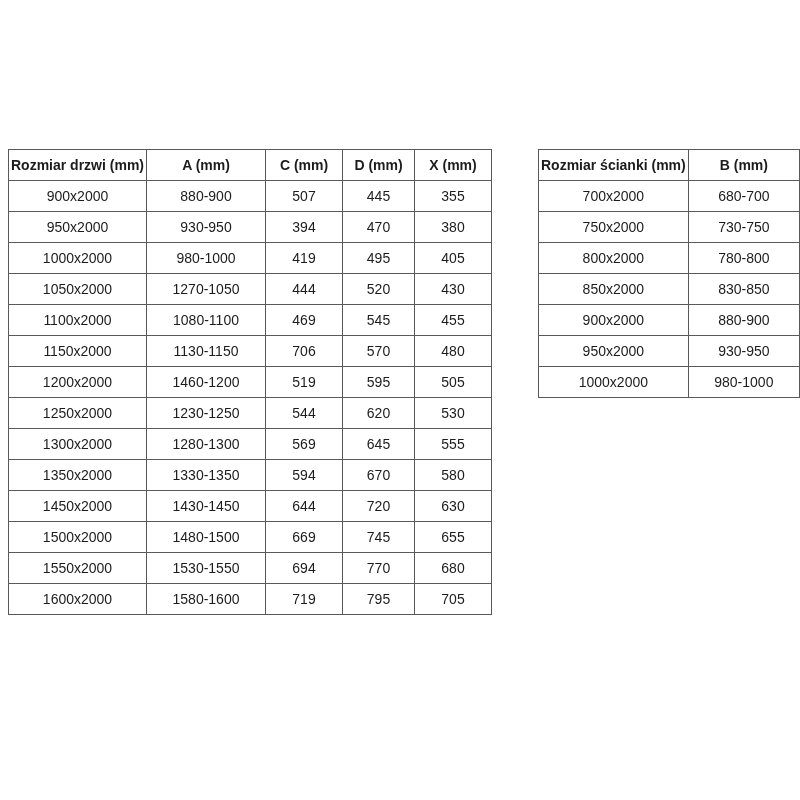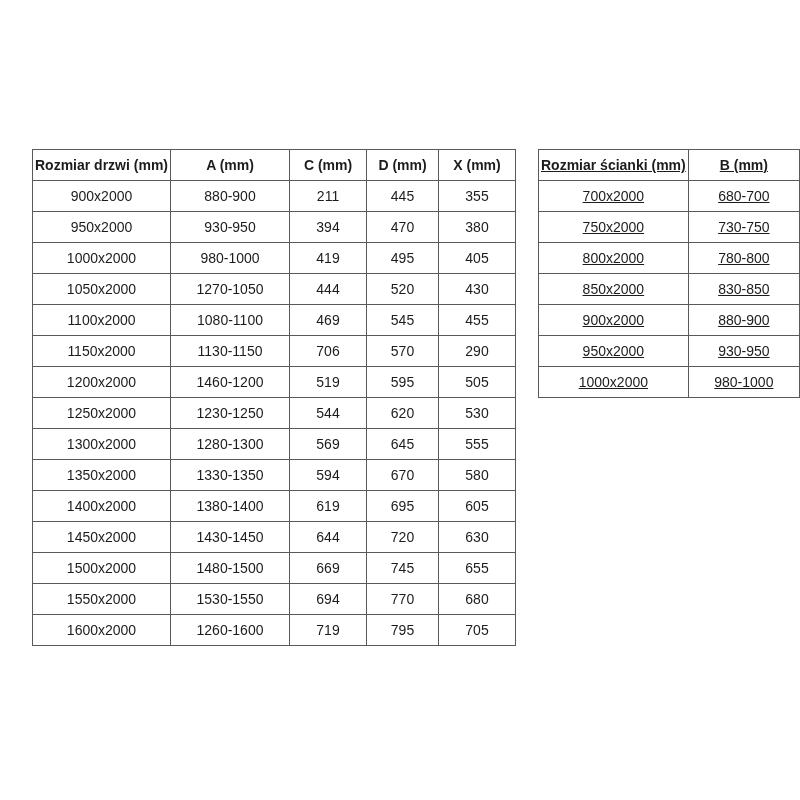--- a/index.html
+++ b/index.html
@@ -35,26 +35,24 @@
     white-space: nowrap;
     overflow: hidden;
     font-weight: 400;
   }
   table.tbl th {
     font-weight: 700;
   }
   #doors-table {
     left: 8px;
     top: 149px;
-    margin-left: 24px;
   }
   #walls-table {
     left: 538px;
     top: 149px;
-    text-decoration: underline;
   }
 </style>
 </head>
 <body style="--border: #595959; --text: #1c1c1c; --bg: #ffffff;">
 
 <div class="page">
 
   <table class="tbl" id="doors-table">
     <colgroup>
       <col style="width:129px">
@@ -69,21 +67,21 @@
           <th>A (mm)</th>
           <th>C (mm)</th>
           <th>D (mm)</th>
           <th>X (mm)</th>
         </tr>
       </thead>
       <tbody>
         <tr>
           <td>900x2000</td>
           <td>880-900</td>
-          <td>211</td>
+          <td>507</td>
           <td>445</td>
           <td>355</td>
         </tr>
         <tr>
           <td>950x2000</td>
           <td>930-950</td>
           <td>394</td>
           <td>470</td>
           <td>380</td>
         </tr>
@@ -106,21 +104,21 @@
           <td>1080-1100</td>
           <td>469</td>
           <td>545</td>
           <td>455</td>
         </tr>
         <tr>
           <td>1150x2000</td>
           <td>1130-1150</td>
           <td>706</td>
           <td>570</td>
-          <td>290</td>
+          <td>480</td>
         </tr>
         <tr>
           <td>1200x2000</td>
           <td>1460-1200</td>
           <td>519</td>
           <td>595</td>
           <td>505</td>
         </tr>
         <tr>
           <td>1250x2000</td>
@@ -137,27 +135,20 @@
           <td>555</td>
         </tr>
         <tr>
           <td>1350x2000</td>
           <td>1330-1350</td>
           <td>594</td>
           <td>670</td>
           <td>580</td>
         </tr>
         <tr>
-          <td>1400x2000</td>
-          <td>1380-1400</td>
-          <td>619</td>
-          <td>695</td>
-          <td>605</td>
-        </tr>
-        <tr>
           <td>1450x2000</td>
           <td>1430-1450</td>
           <td>644</td>
           <td>720</td>
           <td>630</td>
         </tr>
         <tr>
           <td>1500x2000</td>
           <td>1480-1500</td>
           <td>669</td>
@@ -166,21 +157,21 @@
         </tr>
         <tr>
           <td>1550x2000</td>
           <td>1530-1550</td>
           <td>694</td>
           <td>770</td>
           <td>680</td>
         </tr>
         <tr>
           <td>1600x2000</td>
-          <td>1260-1600</td>
+          <td>1580-1600</td>
           <td>719</td>
           <td>795</td>
           <td>705</td>
         </tr>
       </tbody>
     </table>
 
   <table class="tbl" id="walls-table">
     <colgroup>
       <col style="width:137px">

